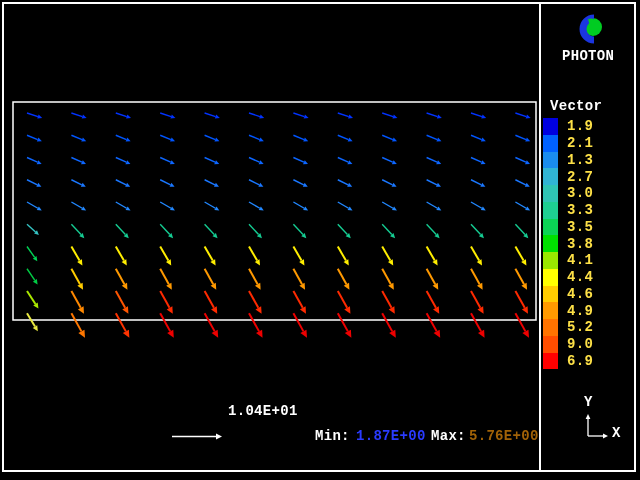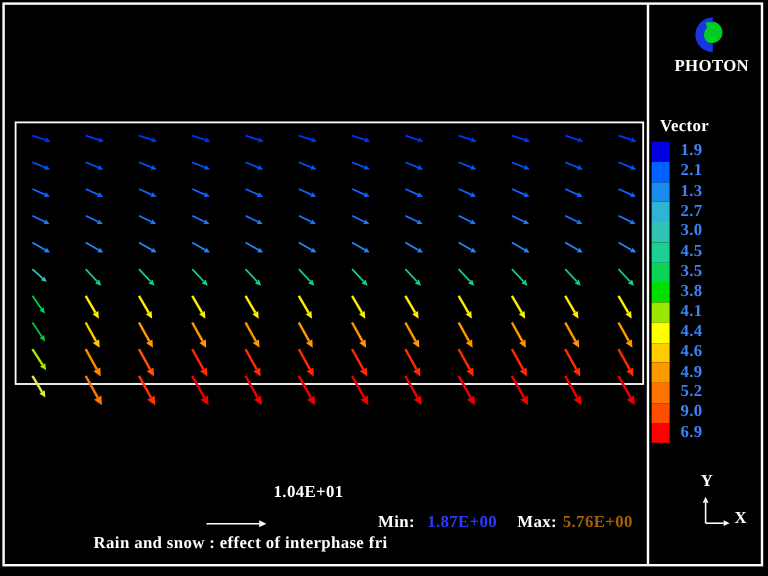--- a/index.html
+++ b/index.html
@@ -1,27 +1,27 @@
 <!DOCTYPE html>
 <html><head>
 <meta charset="utf-8">
 <style>
   html,body{margin:0;padding:0;background:#000;}
   #screen{
     position:relative;width:640px;height:480px;background:#000;overflow:hidden;
-    font-family:Liberation Serif, serif;font-weight:bold;
+    font-family:Liberation Mono, monospace;font-weight:bold;
   }
   #plot-svg{position:absolute;left:0;top:0;width:640px;height:480px;}
   .txt{position:absolute;color:#fff;font-size:14px;letter-spacing:0.3px;white-space:pre;line-height:1;}
   #brand-label{left:562px;top:49px;}
   #legend-title{left:550px;top:99px;}
   #legend-rows{position:absolute;left:543px;top:118px;}
   .legend-row{display:flex;align-items:center;height:16.75px;}
   .legend-swatch{width:15px;height:16.75px;flex:0 0 15px;}
-  .legend-label{color:#3b82f6;font-size:14px;letter-spacing:0.3px;margin-left:9px;}
+  .legend-label{color:#fde047;font-size:14px;letter-spacing:0.3px;margin-left:9px;}
   #ref-value{left:228px;top:404px;}
   #min-label{left:315px;top:429px;}
   #min-value{left:356px;top:429px;text-align:center;}
   #max-label{left:431px;top:429px;}
   #max-value{left:469px;top:429px;}
   #caption{left:78px;top:447px;}
   #axis-y-label{left:584px;top:395px;}
   #axis-x-label{left:612px;top:426px;}
   #photon-logo{position:absolute;left:567px;top:11px;}
 </style>
@@ -561,21 +561,21 @@
       <div class="legend-row">
         <span class="legend-swatch" style="background: rgb(48, 180, 212);"></span>
         <span class="legend-label">2.7</span>
       </div>
       <div class="legend-row">
         <span class="legend-swatch" style="background: rgb(47, 196, 180);"></span>
         <span class="legend-label">3.0</span>
       </div>
       <div class="legend-row">
         <span class="legend-swatch" style="background: rgb(30, 207, 146);"></span>
-        <span class="legend-label">4.5</span>
+        <span class="legend-label">3.3</span>
       </div>
       <div class="legend-row">
         <span class="legend-swatch" style="background: rgb(11, 212, 85);"></span>
         <span class="legend-label">3.5</span>
       </div>
       <div class="legend-row">
         <span class="legend-swatch" style="background: rgb(0, 224, 0);"></span>
         <span class="legend-label">3.8</span>
       </div>
       <div class="legend-row">
@@ -606,18 +606,17 @@
         <span class="legend-swatch" style="background: rgb(255, 0, 0);"></span>
         <span class="legend-label">6.9</span>
       </div>
     </div>
 
   <div class="txt" id="ref-value">1.04E+01</div>
   <div class="txt" id="min-label">Min:</div>
   <div class="txt" id="min-value" style="color: rgb(42, 59, 255);">1.87E+00</div>
   <div class="txt" id="max-label">Max:</div>
   <div class="txt" id="max-value" style="color: #a16207; text-align: center;">5.76E+00</div>
-  <div class="txt" id="caption">Rain and snow : effect of interphase fri</div>
 
   <div class="txt" id="axis-y-label">Y</div>
   <div class="txt" id="axis-x-label">X</div>
 
 </div>
 
 </body></html>

